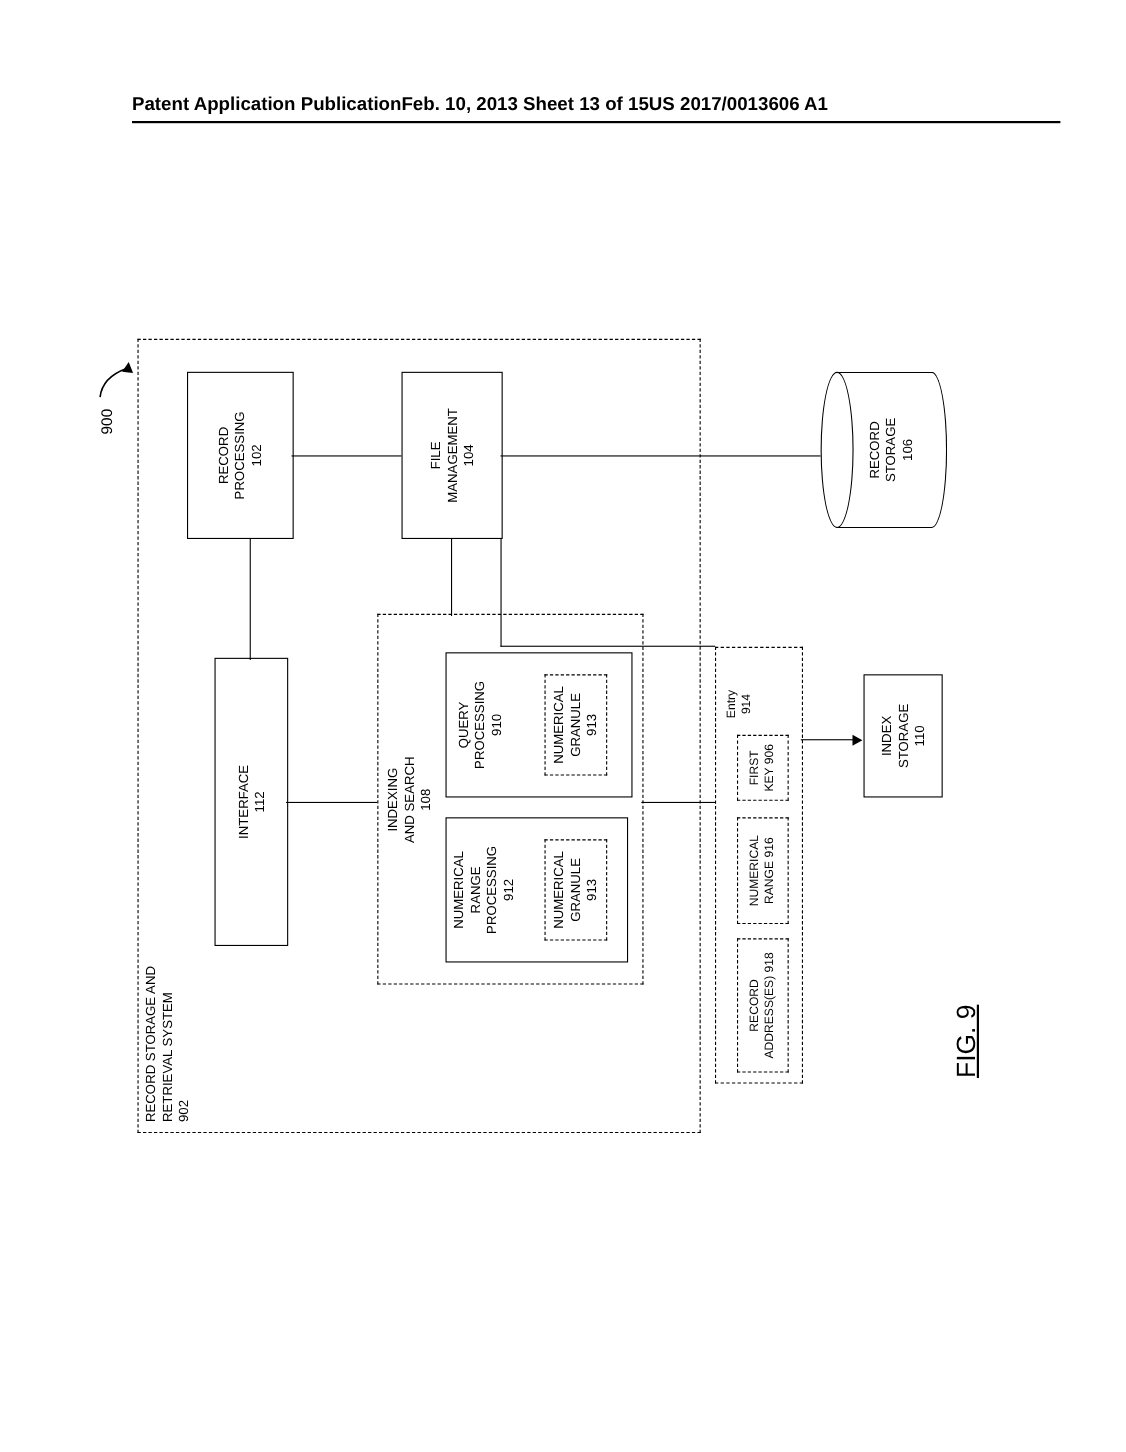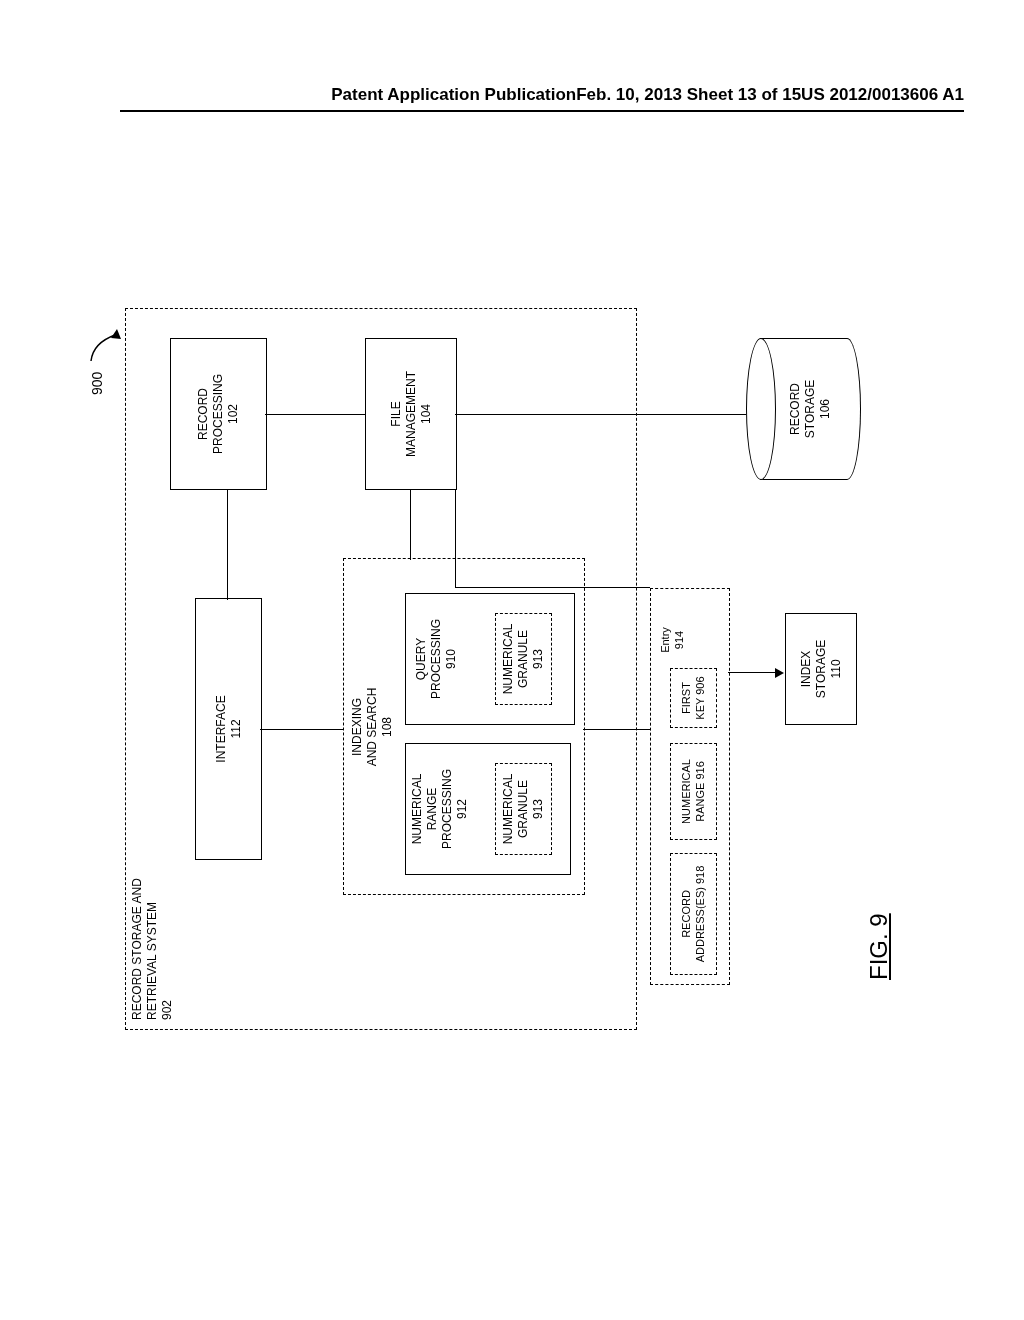--- a/index.html
+++ b/index.html
@@ -15,21 +15,21 @@
   .page {
     position: absolute;
     inset: 0;
   }
   .header {
     position: absolute;
     top: 85px;
     left: 120px;
     right: 60px;
     display: flex;
-    justify-content: flex-end;
+    justify-content: flex-start;
     font-size: 17px;
     font-weight: bold;
   }
   .header-rule {
     position: absolute;
     top: 110px;
     left: 120px;
     right: 60px;
     border-top: 2px solid #000;
   }
@@ -111,21 +111,21 @@
   }
 </style>
 </head>
 <body>
 
 <div class="page">
 
   <div class="header">
     <span>Patent Application Publication</span>
     <span>Feb. 10, 2013  Sheet 13 of 15</span>
-    <span>US 2012/0013606 A1</span>
+    <span>US 2017/0013606 A1</span>
   </div>
   <div class="header-rule"></div>
 
   <div class="diagram-stage">
 
     <div class="box dashed" style="left: 5px; top: 60px; width: 720px; height: 510px; border-width:1px;"></div>
 
     <div class="no-border box" style="left: 15px; top: 65px; width: 220px; height: 55px; align-items:flex-start; text-align:left; justify-content:flex-start; white-space:pre-line;">RECORD STORAGE AND
 RETRIEVAL SYSTEM
 902</div>

